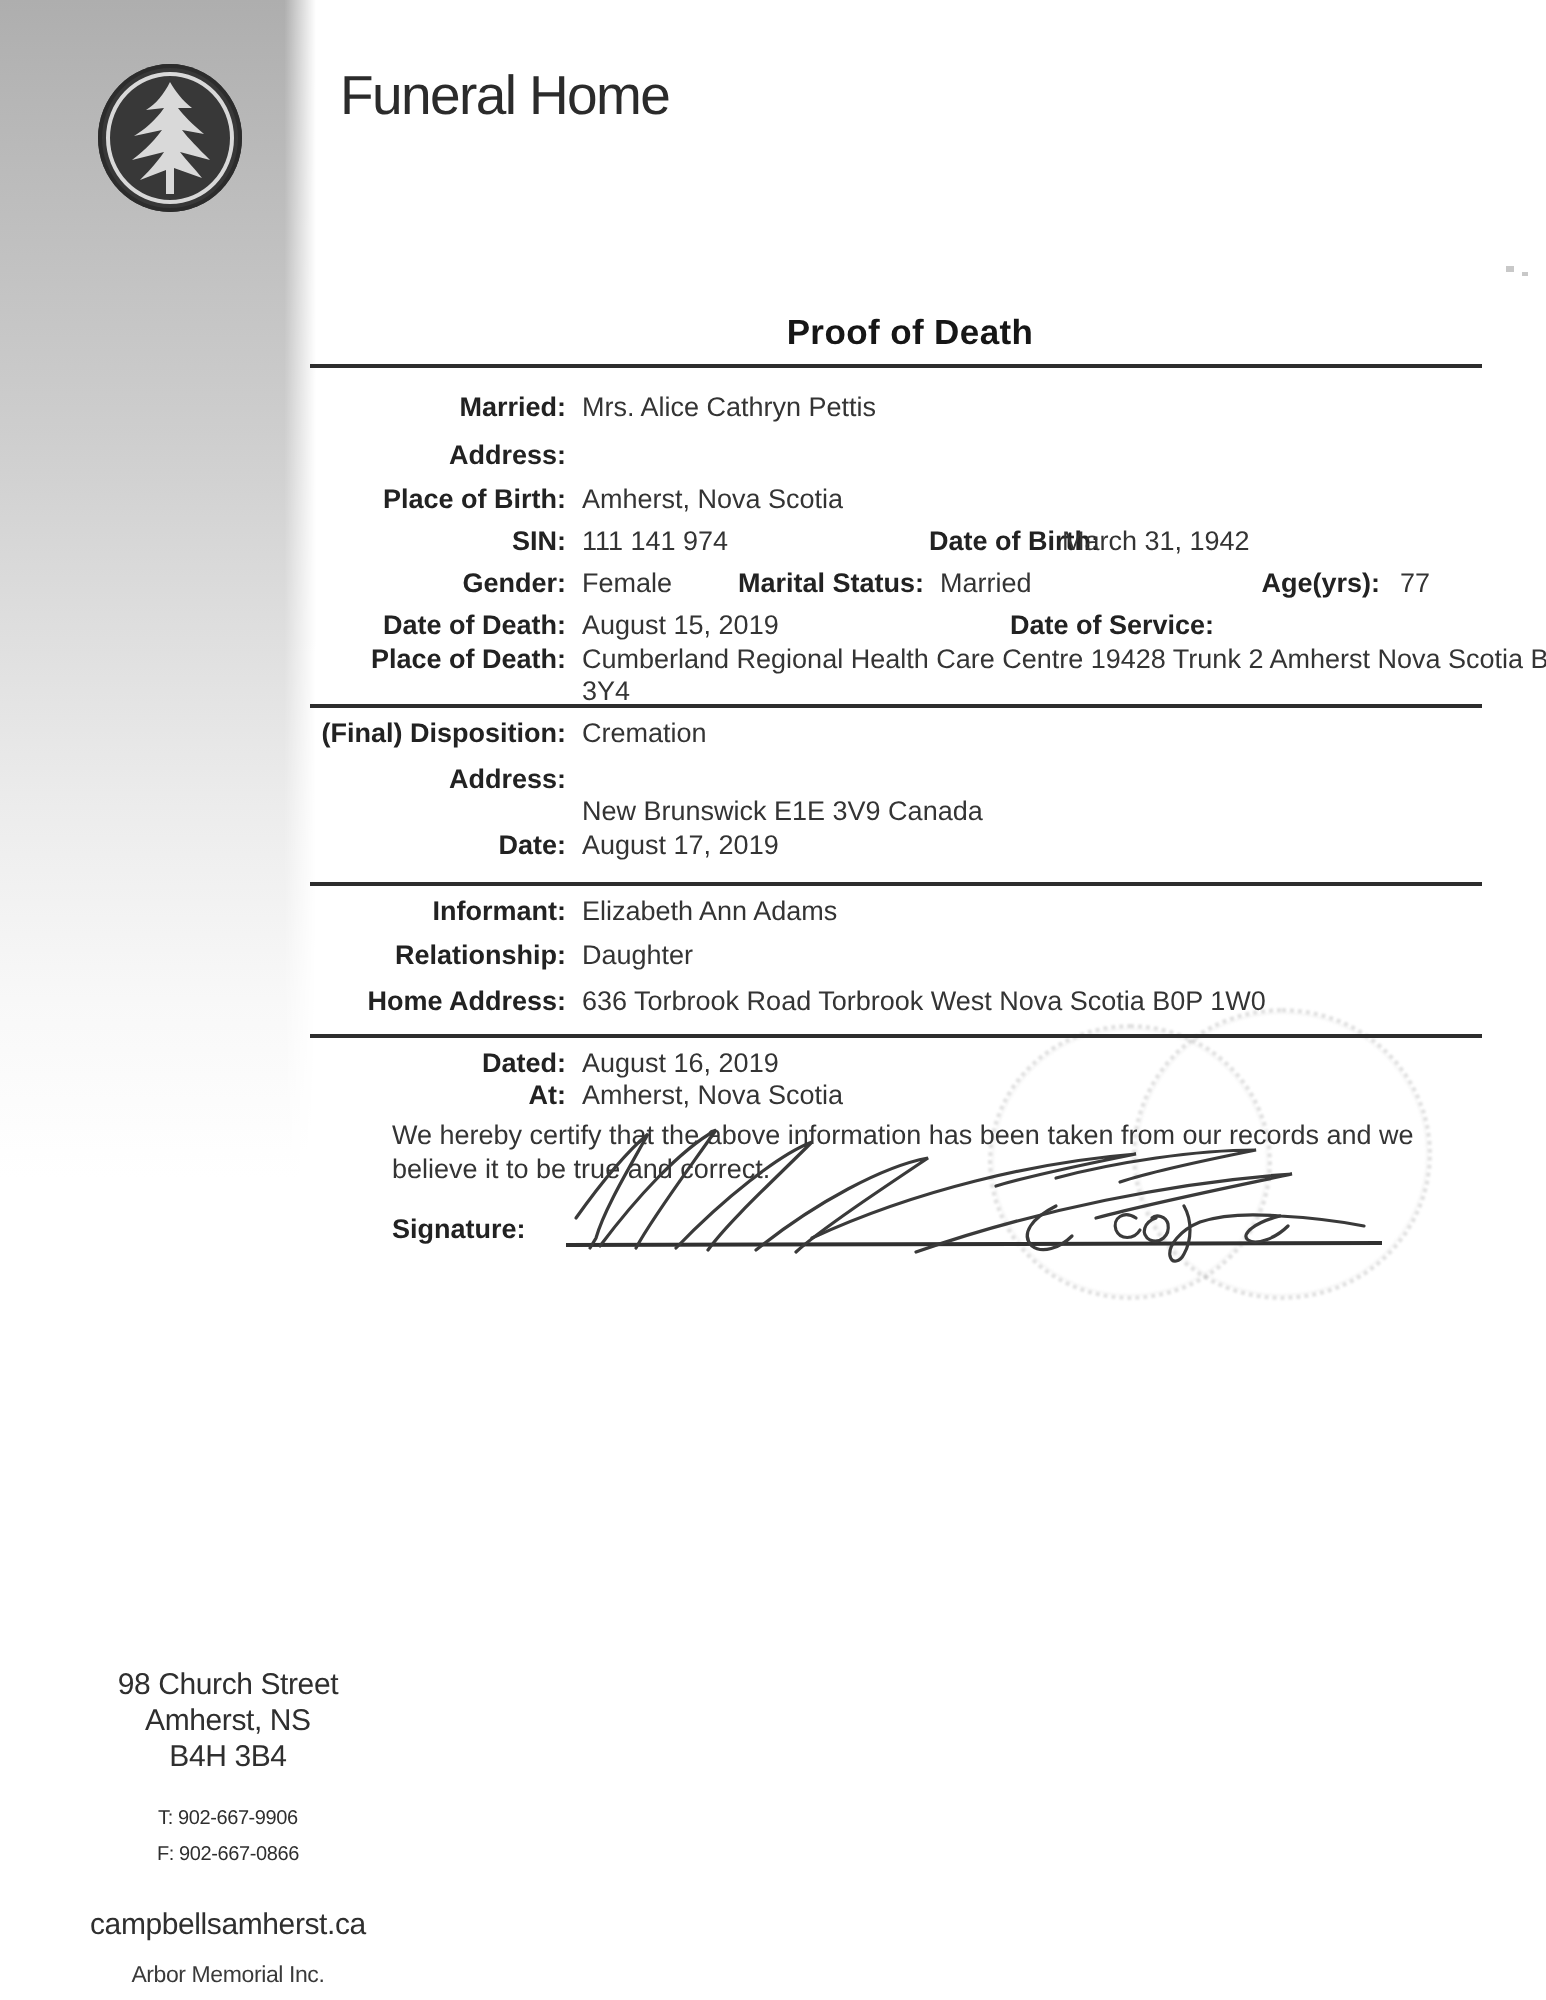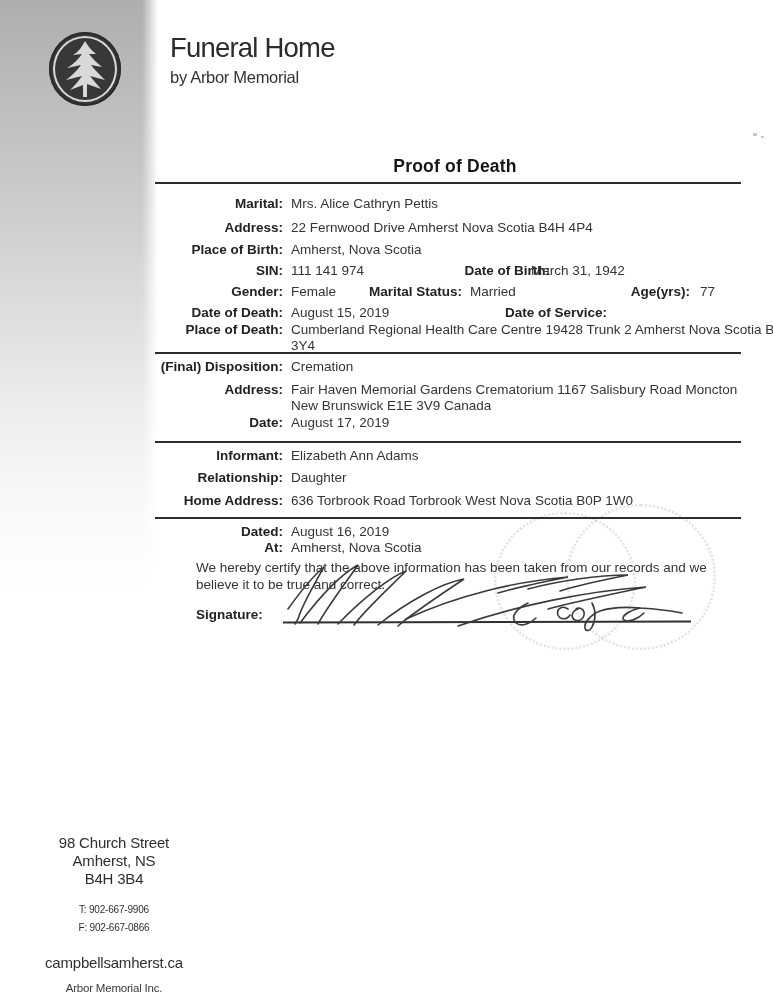--- a/index.html
+++ b/index.html
@@ -77,37 +77,35 @@
 <div class="logo">
   <div class="disc"></div>
   <div class="ring"></div>
   <svg width="56" height="60" viewBox="0 0 56 60">
     <path d="M28,2 C25,8 21,13 16,16 L25,15 C21,21 15,26 10,29 L24,26 C19,33 13,38 9,41 L25,37 C21,43 16,48 13,51 L26,46 L26,58 L30,58 L30,45 L44,50 C40,45 36,41 33,37 L48,41 C42,35 37,30 34,26 L45,28 C39,23 35,19 32,15 L39,15 C34,11 31,7 28,2 Z" fill="#d9d9d9"></path>
   </svg>
 </div>
 
 <div class="brand">
   <div class="big">Funeral Home</div>
-  <div class="tag">by Arbor Memorial</div>
 </div>
 
 <div class="doc-title">Proof of Death</div>
 <div class="rule" style="top:182px;"></div>
 <div class="rule" style="top:352px;"></div>
 <div class="rule" style="top:441px;"></div>
 <div class="rule" style="top:517px;"></div>
 
 <div class="row" style="top:196px;">
-  <span class="lbl">Marital:</span>
+  <span class="lbl">Married:</span>
   <span class="val">Mrs. Alice Cathryn Pettis</span>
 </div>
 
 <div class="row" style="top:220px;">
   <span class="lbl">Address:</span>
-  <span class="val">22 Fernwood Drive Amherst Nova Scotia B4H 4P4</span>
 </div>
 
 <div class="row" style="top:242px;">
   <span class="lbl">Place of Birth:</span>
   <span class="val">Amherst, Nova Scotia</span>
 </div>
 
 <div class="row" style="top:263px;">
   <span class="lbl">SIN:</span>
   <span class="val">111 141 974</span>
@@ -139,21 +137,20 @@
   <span class="val">3Y4</span>
 </div>
 
 <div class="row" style="top:359px;">
   <span class="lbl">(Final) Disposition:</span>
   <span class="val">Cremation</span>
 </div>
 
 <div class="row" style="top:382px;">
   <span class="lbl">Address:</span>
-  <span class="val">Fair Haven Memorial Gardens Crematorium 1167 Salisbury Road Moncton</span>
 </div>
 <div class="row" style="top:398px;">
   <span class="val">New Brunswick E1E 3V9 Canada</span>
 </div>
 
 <div class="row" style="top:415px;">
   <span class="lbl">Date:</span>
   <span class="val">August 17, 2019</span>
 </div>
 

